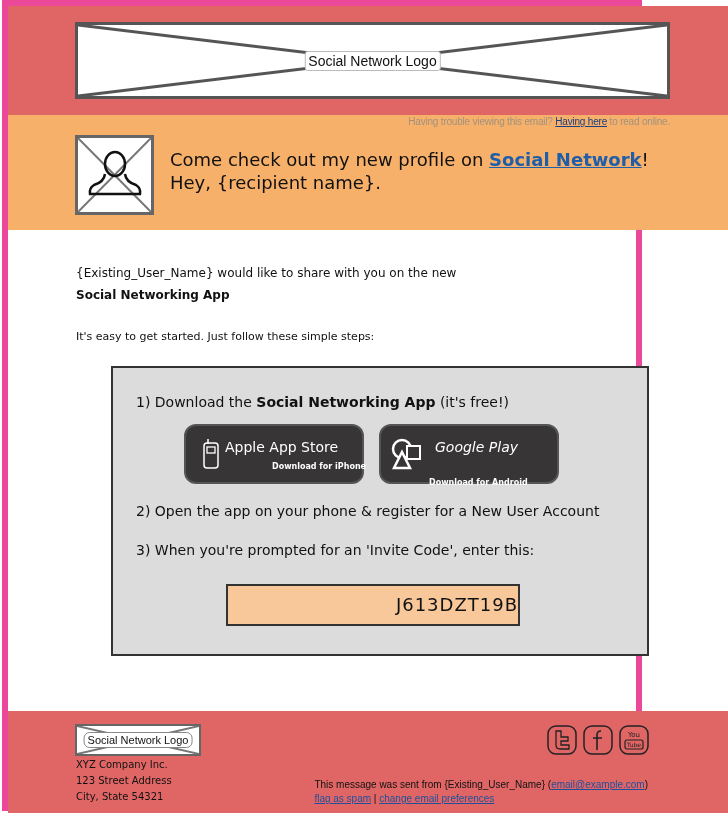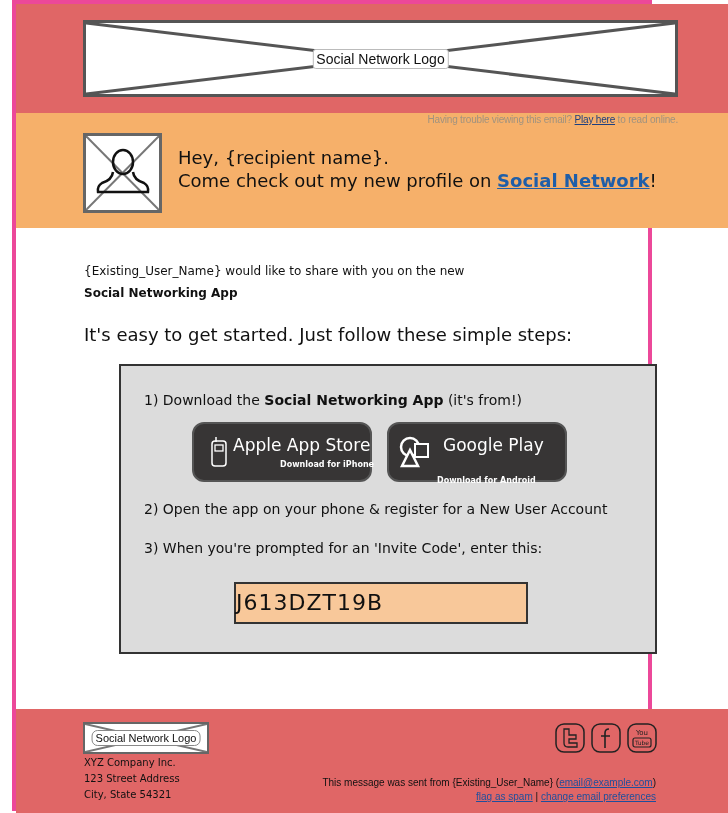--- a/index.html
+++ b/index.html
@@ -1,21 +1,21 @@
 <!DOCTYPE html>
 <html><head>
 <meta charset="utf-8">
 <style>
   * { box-sizing: border-box; margin: 0; padding: 0; }
   html, body { width: 728px; height: 813px; background: #ffffff; overflow: hidden; }
   body { font-family: "DejaVu Sans", sans-serif; color: #111; position: relative; }
 
   .frame {
-    position: absolute; left: 12px; top: 0; width: 640px; height: 811px;
-    border: 4px solid #ec4899; background: #fff;
+    position: absolute; left: 2px; top: 0; width: 640px; height: 811px;
+    border: 6px solid #ec4899; background: #fff;
   }
 
   
   .header {
     position: absolute; left: 0; top: 0; width: 724px; height: 109px;
     background: #e06666;
   }
   .logo-big {
     position: absolute; left: 67px; top: 16px; width: 595px; height: 77px;
     background: #fff; border: 3px solid #555;
@@ -47,57 +47,57 @@
     font-family: "DejaVu Sans", sans-serif;
   }
   .greeting a { color: #1f5ea8; font-weight: bold; text-decoration: underline; }
 
   
   .intro {
     position: absolute; left: 68px; top: 256px; font-size: 12px; line-height: 22px;
     width: 560px;
   }
   .intro b { font-weight: bold; }
-  .steps-lead { position: absolute; left: 68px; top: 320px; font-size: 18px; line-height: 22px; }
+  .steps-lead { position: absolute; left: 68px; top: 320px; font-size: 11px; line-height: 22px; }
 
   .steps-box {
     position: absolute; left: 103px; top: 360px; width: 538px; height: 290px;
     background: #dcdcdc; border: 2px solid #333;
   }
   .step { position: absolute; left: 23px; font-size: 14px; line-height: 20px; white-space: nowrap; }
   .step b { font-weight: bold; }
   .store-btn {
     position: absolute; top: 56px; width: 180px; height: 60px;
     background: #373535; border: 2px solid #555; border-radius: 12px;
     color: #fff; cursor: pointer;
   }
-  .store-btn .title { position: absolute; top: 13px; font-size: 17px; line-height: 16px; white-space: nowrap; }
+  .store-btn .title { position: absolute; top: 13px; font-size: 14px; line-height: 16px; white-space: nowrap; }
   .store-btn .sub { position: absolute; top: 36px; font-size: 8px; line-height: 10px; white-space: nowrap; font-weight: bold; }
   .store-btn svg { position: absolute; }
 
   .code-box {
     position: absolute; left: 113px; top: 216px; width: 294px; height: 42px;
     background: #f8c89a; border: 2px solid #333;
-    font-size: 22px; line-height: 38px; text-align: left; letter-spacing: 1px;
+    font-size: 18px; line-height: 38px; text-align: right; letter-spacing: 1px;
   }
 
   
   .footer {
     position: absolute; left: 0; top: 705px; width: 724px; height: 104px;
     background: #e06666;
   }
   .logo-small {
     position: absolute; left: 67px; top: 13px; width: 126px; height: 32px;
     background: #fff; border: 2px solid #666;
   }
   .logo-small .logo-label { font-size: 11px; line-height: 14px; border-radius: 6px; border-color: #888; }
   .address { position: absolute; left: 68px; top: 46px; font-size: 10px; line-height: 16px; }
   .social { position: absolute; top: 14px; width: 30px; height: 30px; }
   .sent {
-    position: absolute; right: 84px; top: 67px; font-size: 10px; line-height: 14px; text-align: right;
+    position: absolute; right: 84px; top: 67px; font-size: 10px; line-height: 14px; text-align: left;
     font-family: "Liberation Sans", sans-serif;
   }
   .sent a { color: #1f4f9c; text-decoration: underline; }
 </style>
 </head>
 <body>
 
 <div class="frame">
 
   <div class="header">
@@ -106,70 +106,70 @@
         <line x1="0" y1="0" x2="589" y2="71" stroke="#555" stroke-width="3"></line>
         <line x1="589" y1="0" x2="0" y2="71" stroke="#555" stroke-width="3"></line>
       </svg>
       <span class="logo-label">Social Network Logo</span>
     </div>
   </div>
 
   <div class="band">
     <div class="trouble">
       <span>Having trouble viewing this email?</span>
-      <a href="#">Play here</a>
+      <a href="#">Having here</a>
       <span>to read online.</span>
     </div>
     <div class="avatar">
       <svg width="73" height="74">
         <line x1="0" y1="0" x2="73" y2="74" stroke="#777" stroke-width="2"></line>
         <line x1="73" y1="0" x2="0" y2="74" stroke="#777" stroke-width="2"></line>
         <ellipse cx="37" cy="26" rx="10" ry="12" fill="none" stroke="#111" stroke-width="2.5"></ellipse>
         <path d="M27 36 Q26 44 16 47 Q11 50 12 56 L62 56 Q63 50 58 47 Q48 44 47 36" fill="none" stroke="#111" stroke-width="2.5"></path>
       </svg>
     </div>
     <div class="greeting">
-      <div>Hey, {recipient name}.</div>
       <div>
         <span>Come check out my new profile on</span>
         <a href="#">Social Network</a><span>!</span>
       </div>
+      <div>Hey, {recipient name}.</div>
     </div>
   </div>
 
   <div class="intro">
     <div>{Existing_User_Name} would like to share with you on the new</div>
     <b>Social Networking App</b>
   </div>
   <div class="steps-lead">It's easy to get started. Just follow these simple steps:</div>
 
   <div class="steps-box">
     <div class="step" style="top:24px;">
       <span>1) Download the</span>
       <b>Social Networking App</b>
-      <span>(it's from!)</span>
+      <span>(it's free!)</span>
     </div>
 
     <div class="store-btn" style="left:71px;">
       <svg width="18" height="32" style="left:16px; top:12px;">
         <line x1="6" y1="1" x2="6" y2="6" stroke="#fff" stroke-width="1.5"></line>
         <rect x="2" y="5" width="14" height="25" rx="3" fill="none" stroke="#fff" stroke-width="1.5"></rect>
         <rect x="5" y="9" width="8" height="6" fill="none" stroke="#fff" stroke-width="1.3"></rect>
       </svg>
       <span class="title" style="left:39px;">Apple App Store</span>
       <span class="sub" style="left:50px;padding-left:36px;">Download for iPhone</span>
     </div>
 
     <div class="store-btn" style="left:266px;">
       <svg width="32" height="32" style="left:9px; top:12px;">
         <circle cx="12" cy="11" r="9" fill="none" stroke="#fff" stroke-width="2.5"></circle>
         <rect x="17" y="8" width="13" height="13" fill="#373535" stroke="#fff" stroke-width="2"></rect>
         <polygon points="12,14 4,30 20,30" fill="#373535" stroke="#fff" stroke-width="2.5"></polygon>
       </svg>
-      <span class="title" style="left:54px;">Google Play</span>
+      <span class="title" style="left:54px;font-style:italic;">Google Play</span>
       <span class="sub" style="left:48px;margin-top:16px;">Download for Android</span>
     </div>
 
     <div class="step" style="top:133px;">2) Open the app on your phone &amp; register for a New User Account</div>
     <div class="step" style="top:172px;">3) When you're prompted for an 'Invite Code', enter this:</div>
 
     <div class="code-box">J613DZT19B</div>
   </div>
 
   <div class="footer">

